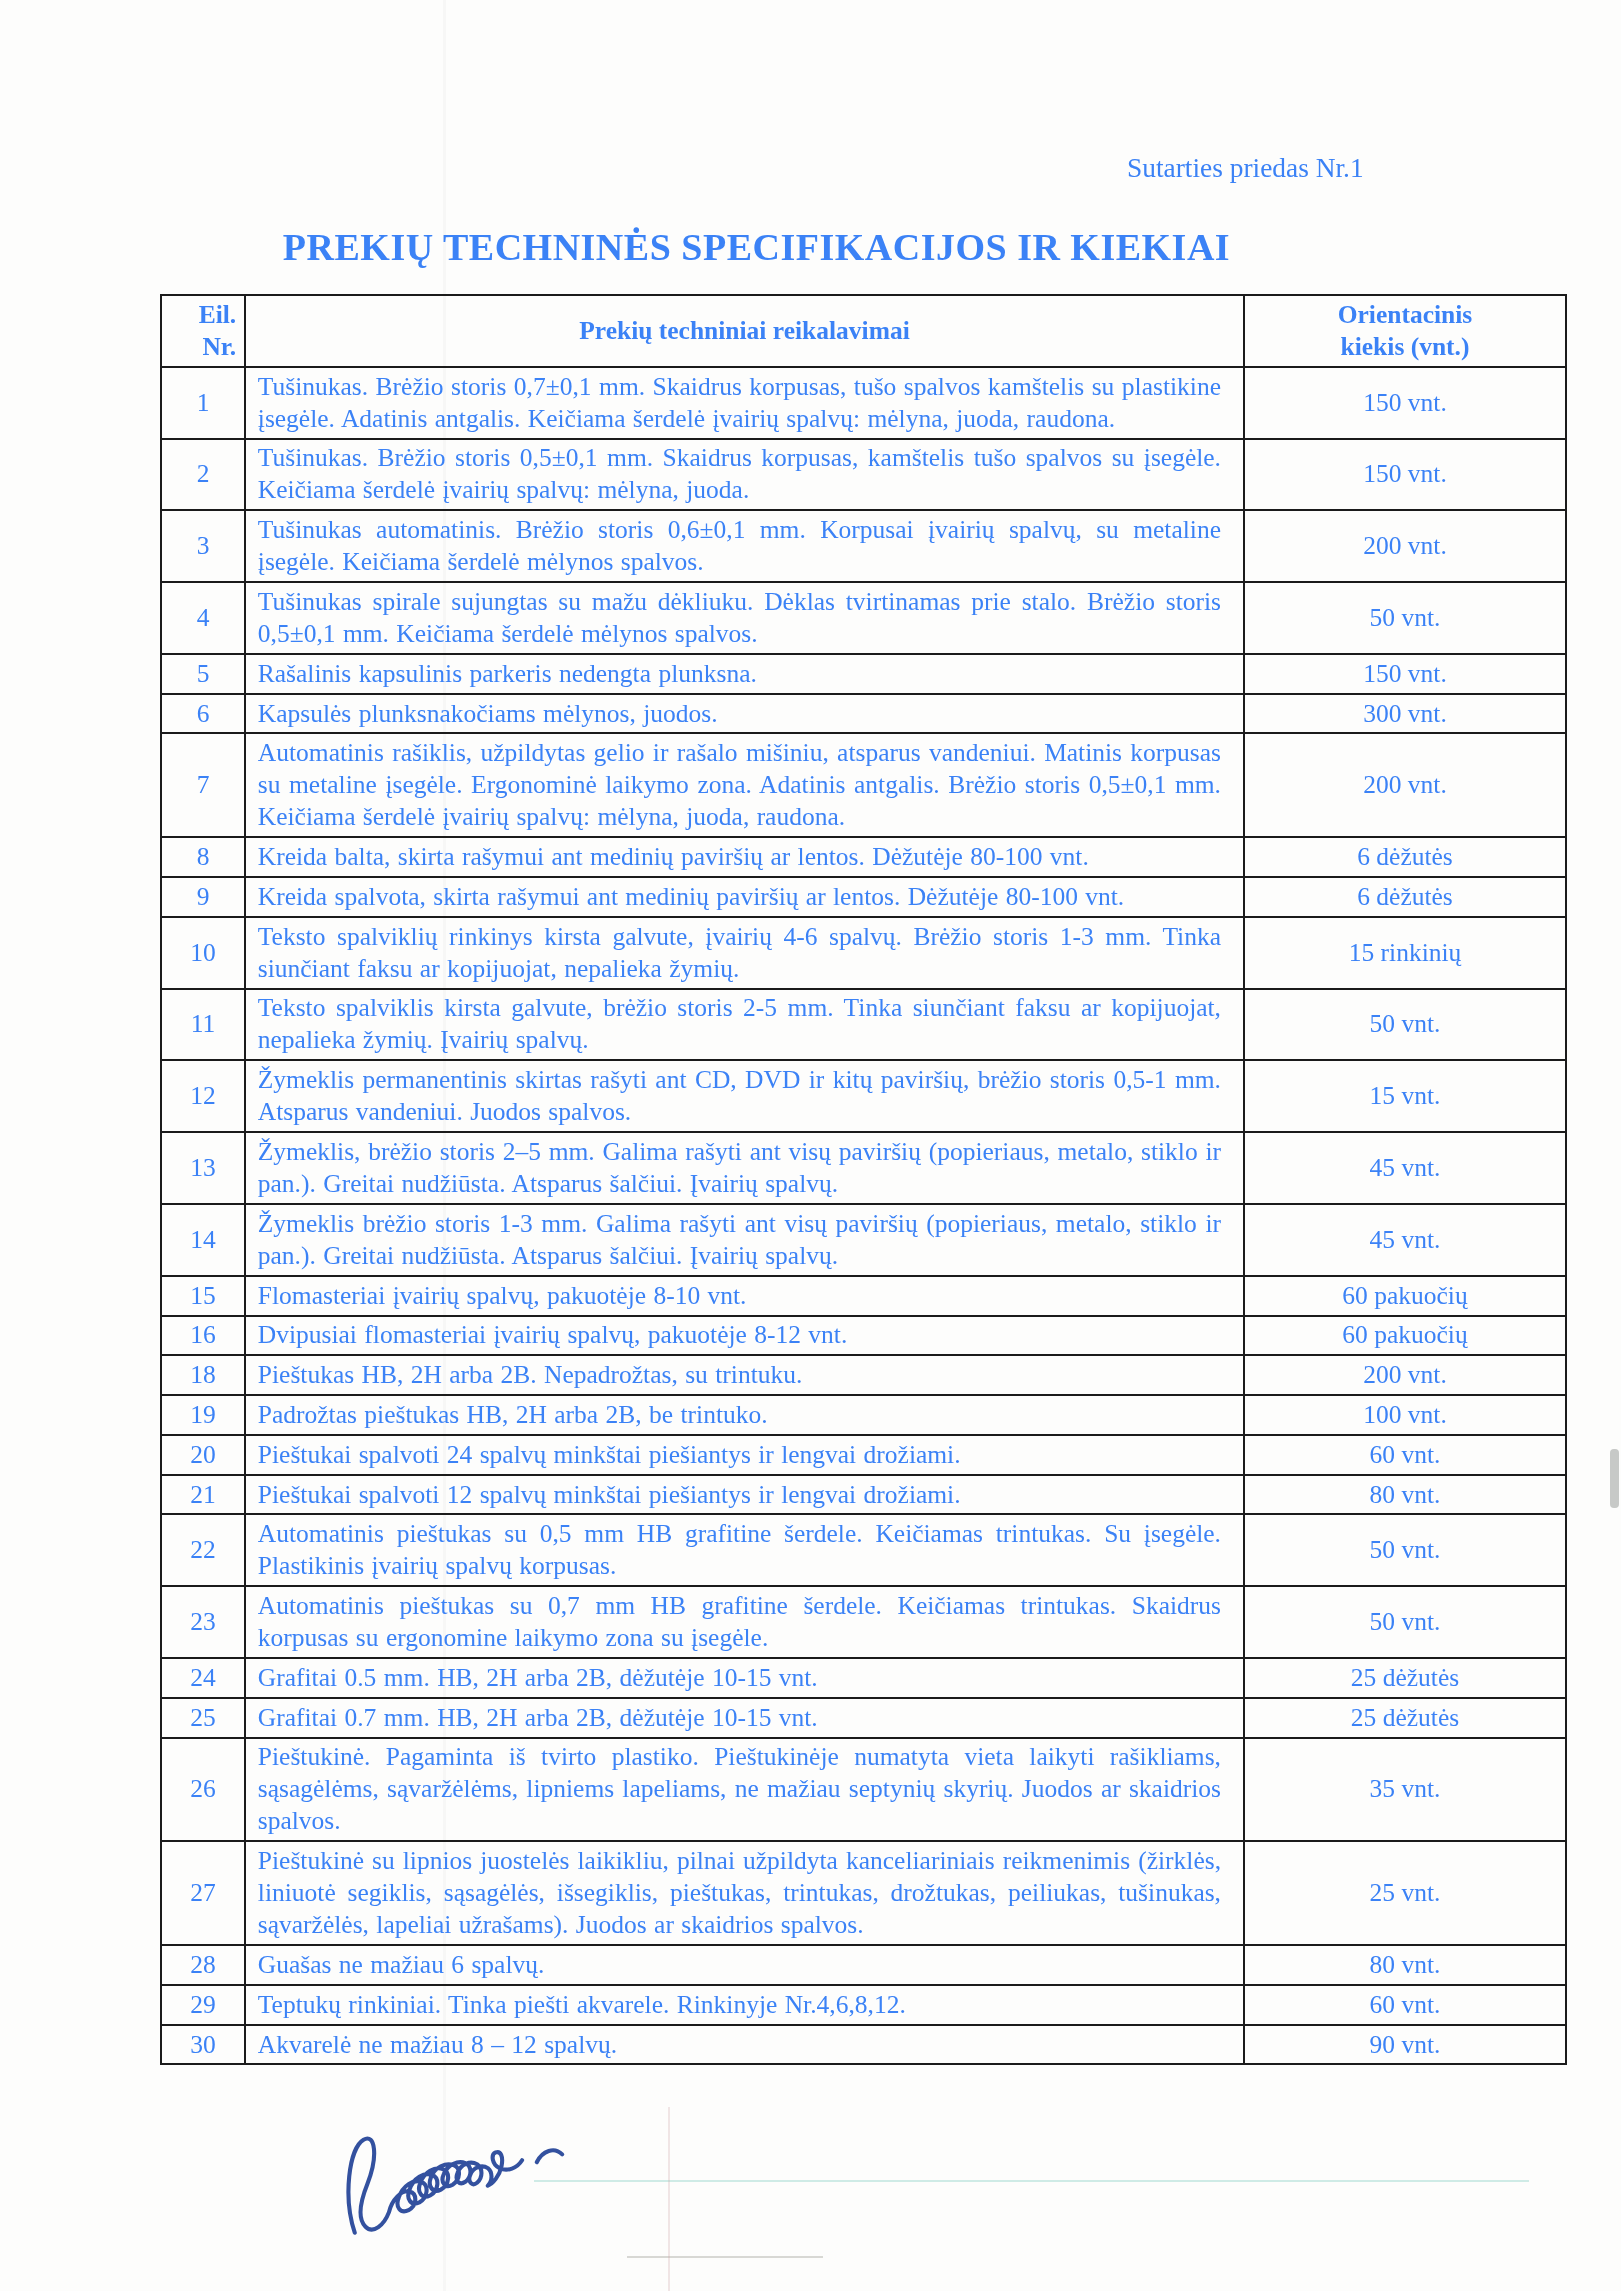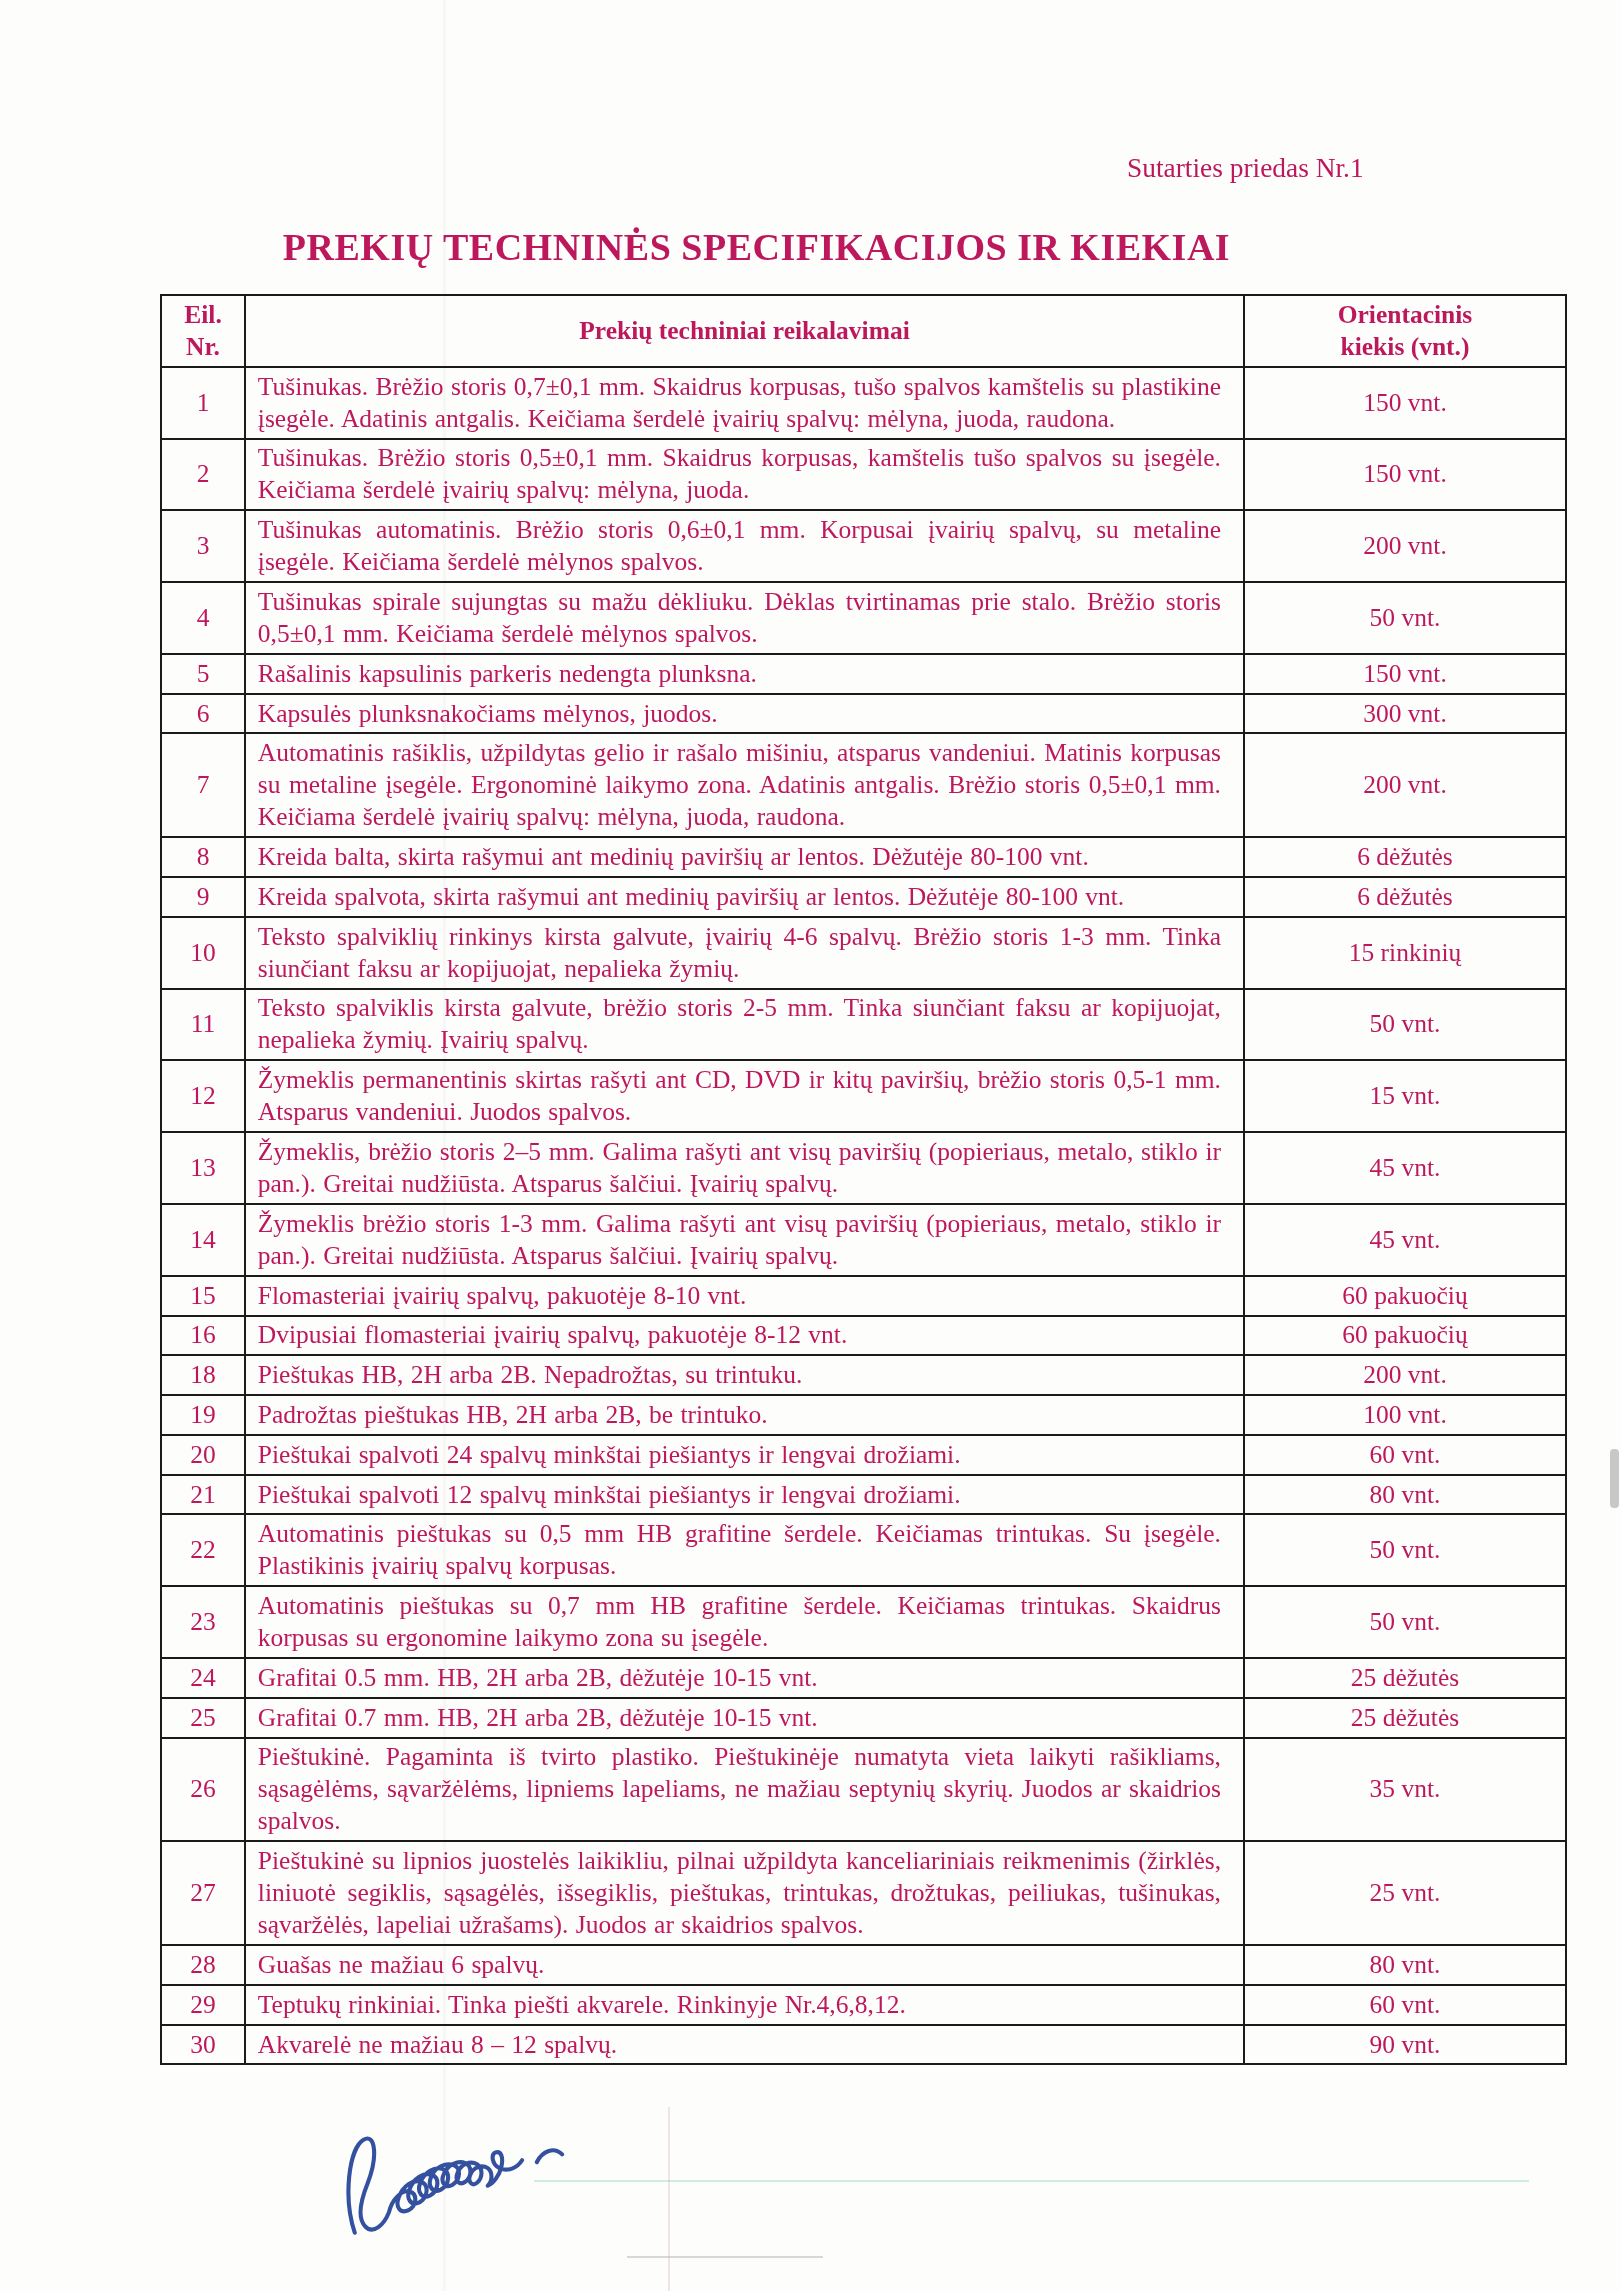--- a/index.html
+++ b/index.html
@@ -2,21 +2,21 @@
 <html lang="lt"><head>
 <meta charset="utf-8">
 <style>
   html,body{margin:0;padding:0;background:#e8e8e6;}
   .page{
     position:relative;
     width:1621px;height:2292px;
     margin:0 auto;
     background:#fdfdfc;
     font-family:"Liberation Serif","DejaVu Serif",serif;
-    color:#be185d;
+    color:#3b82f6;
     overflow:hidden;
   }
   .corner-note{
     position:absolute;top:153px;left:1127px;
     font-size:27.4px;white-space:nowrap;
   }
   .doc-title{
     position:absolute;top:225px;left:0;width:1513px;
     text-align:center;font-weight:bold;font-size:38px;
     letter-spacing:0.5px;white-space:nowrap;
@@ -30,21 +30,21 @@
   table.spec,.spec th,.spec td{border:2px solid #1b1b1b;}
   table.spec{border-width:2.9px;}
   .spec col.c-nr{width:84px;}
   .spec col.c-req{width:999px;}
   .spec col.c-qty{width:322px;}
   .spec th,.spec td{
     font-size:25.5px;line-height:32px;
     padding:2.9px 7.8px;vertical-align:middle;
     overflow:hidden;
   }
-  .hdr-nr{font-weight:bold;text-align:center;padding-left:9.8px;line-height:35px;}
+  .hdr-nr{font-weight:bold;text-align:right;padding-left:9.8px;line-height:35px;}
   .hdr-req{font-weight:bold;text-align:center;}
   .hdr-qty{font-weight:bold;text-align:center;padding-left:2px;padding-right:2px;line-height:35px;white-space:nowrap;}
   .section-row td{
     font-weight:bold;font-size:27.4px;line-height:39px;
     text-align:left;padding:2px 5.9px;
   }
   td.cell-nr{text-align:center;}
   td.cell-req{text-align:justify;word-spacing:1px;padding-left:11.8px;padding-right:22px;}
   td.cell-qty{text-align:center;white-space:nowrap;padding-left:2px;padding-right:2px;}
   .signature{position:absolute;left:333px;top:2127px;width:294px;height:137px;}

